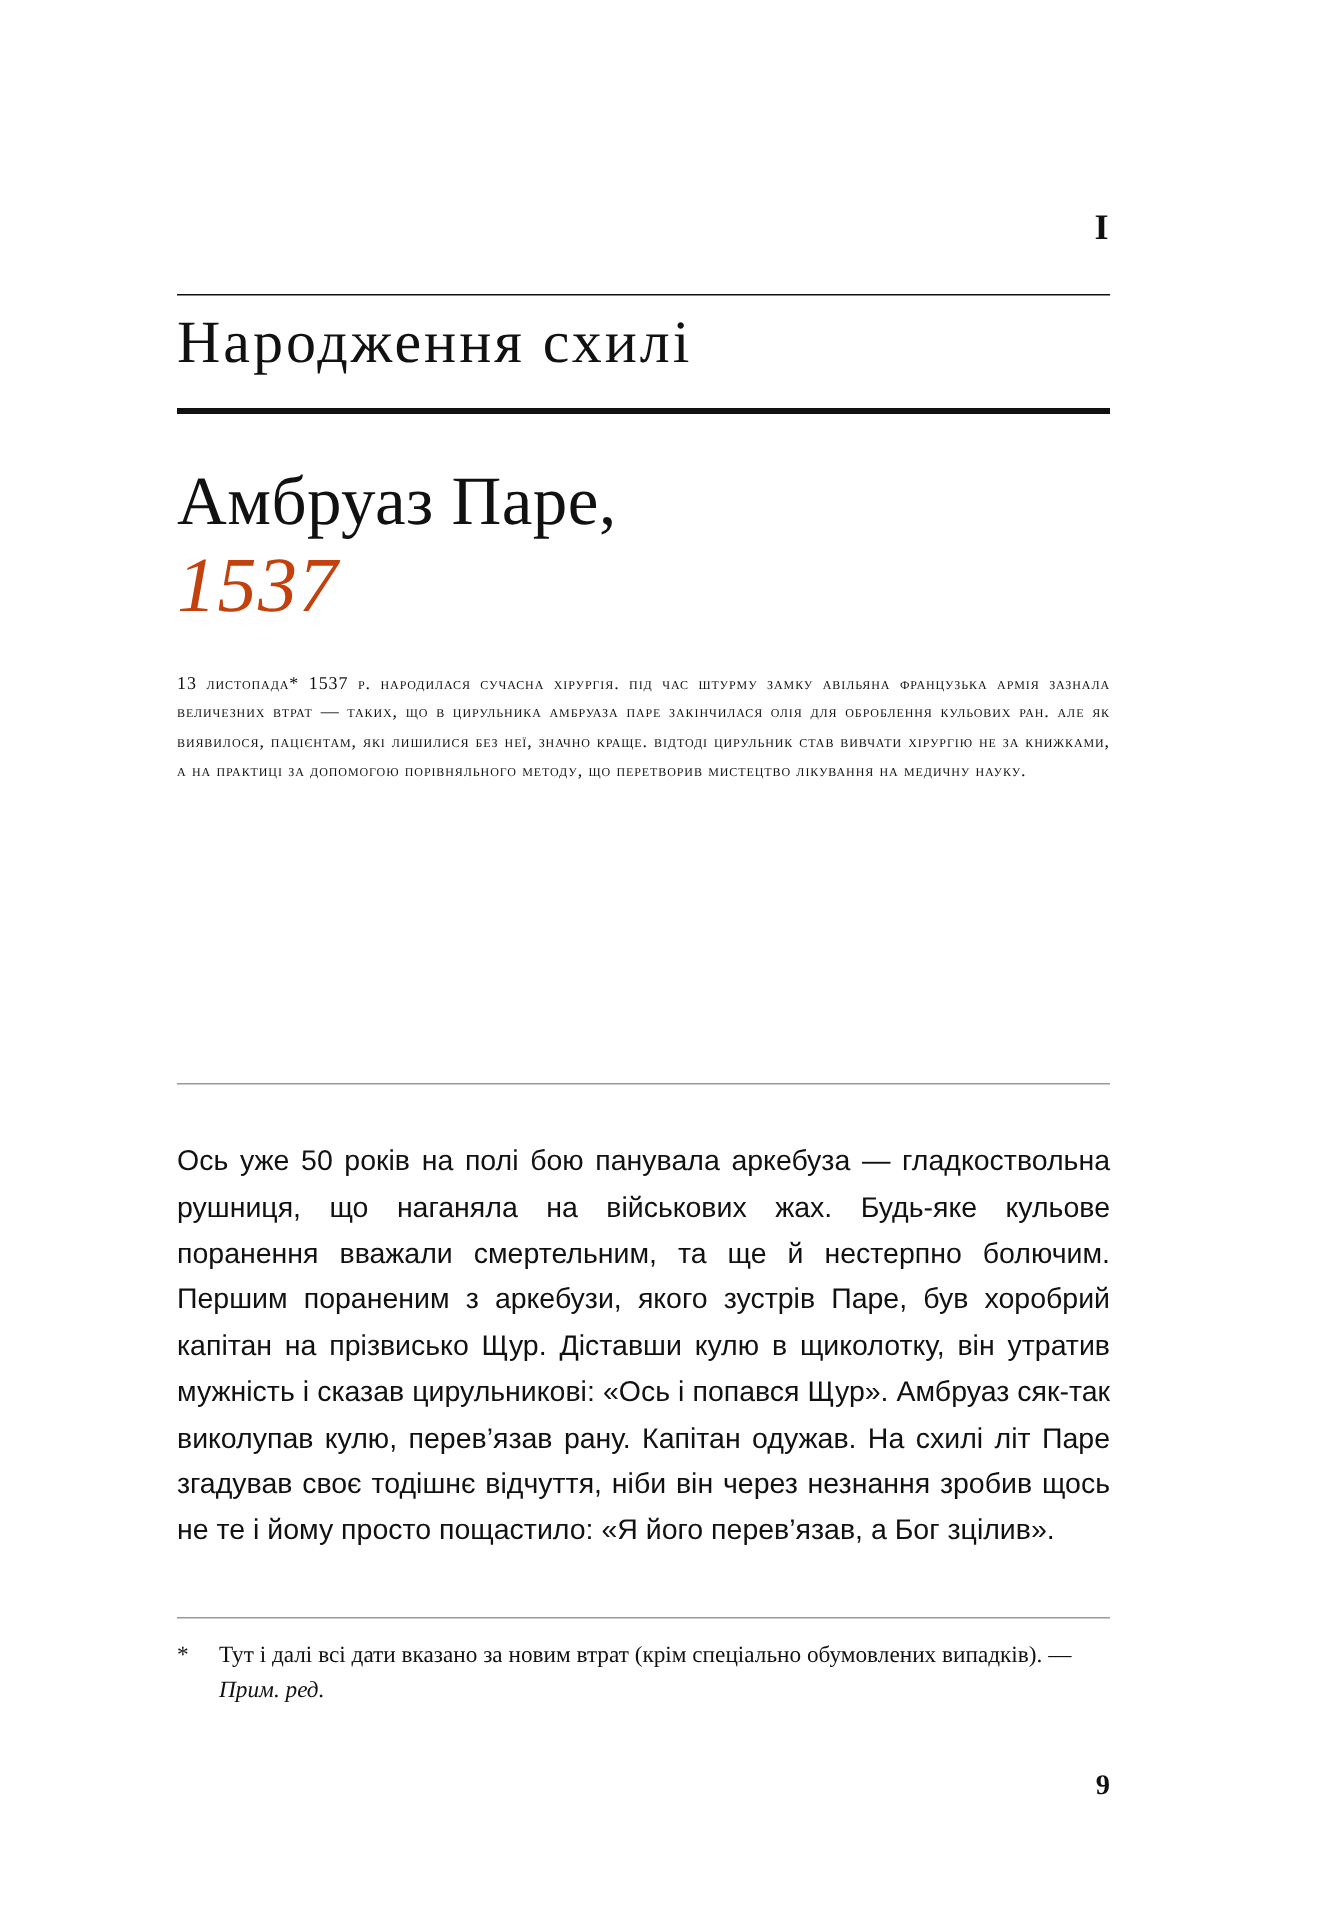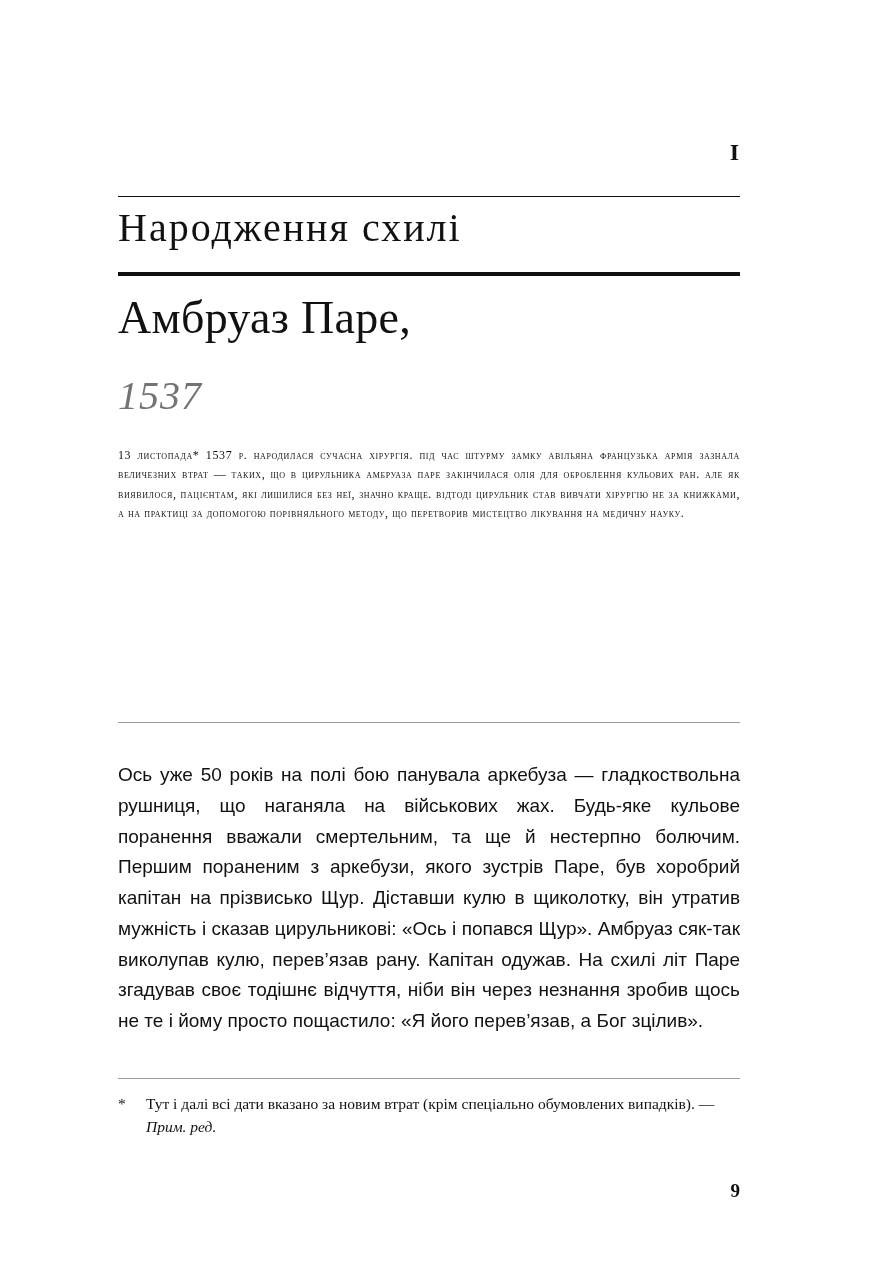--- a/index.html
+++ b/index.html
@@ -67,40 +67,39 @@
     letter-spacing: 2px;
     color: #111;
     font-weight: 400;
     white-space: nowrap;
   }
 
   
   .chapter-title {
     position: absolute;
     left: 0;
-    top: 292px;
+    top: 308px;
     width: 622px;
     font-family: "Liberation Serif", serif;
     font-size: 46px;
     line-height: 1.12;
     color: #111;
     font-weight: 400;
     letter-spacing: 0.3px;
   }
   .chapter-year {
     position: absolute;
     left: 0;
     top: 362px;
     font-family: "Liberation Serif", serif;
     font-style: italic;
-    font-size: 40px;
+    font-size: 52px;
     line-height: 1.1;
-    color: #737373;
+    color: #c2410c;
     letter-spacing: 1px;
-    margin-top: 12px;
   }
 
   
   .lead {
     position: absolute;
     left: 0;
     top: 446px;
     width: 622px;
     font-family: "Liberation Serif", serif;
     font-size: 12px;

